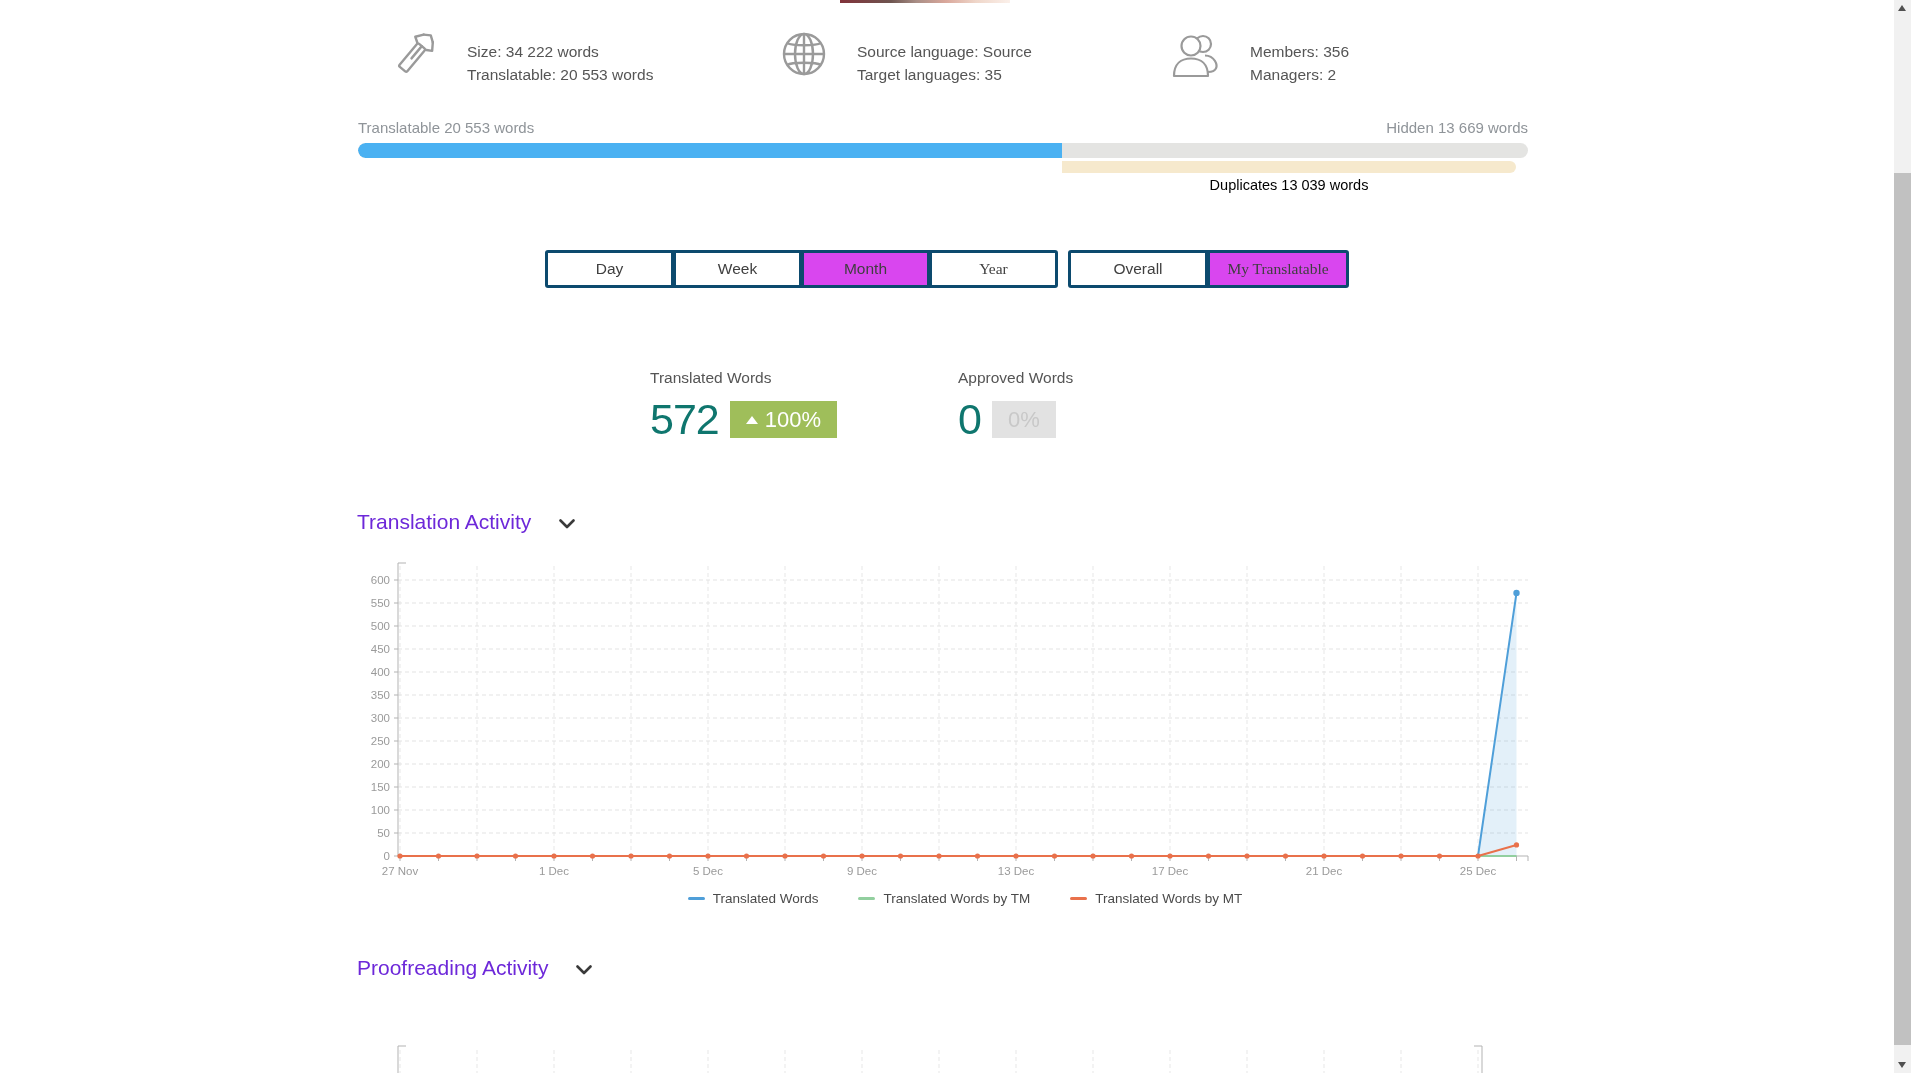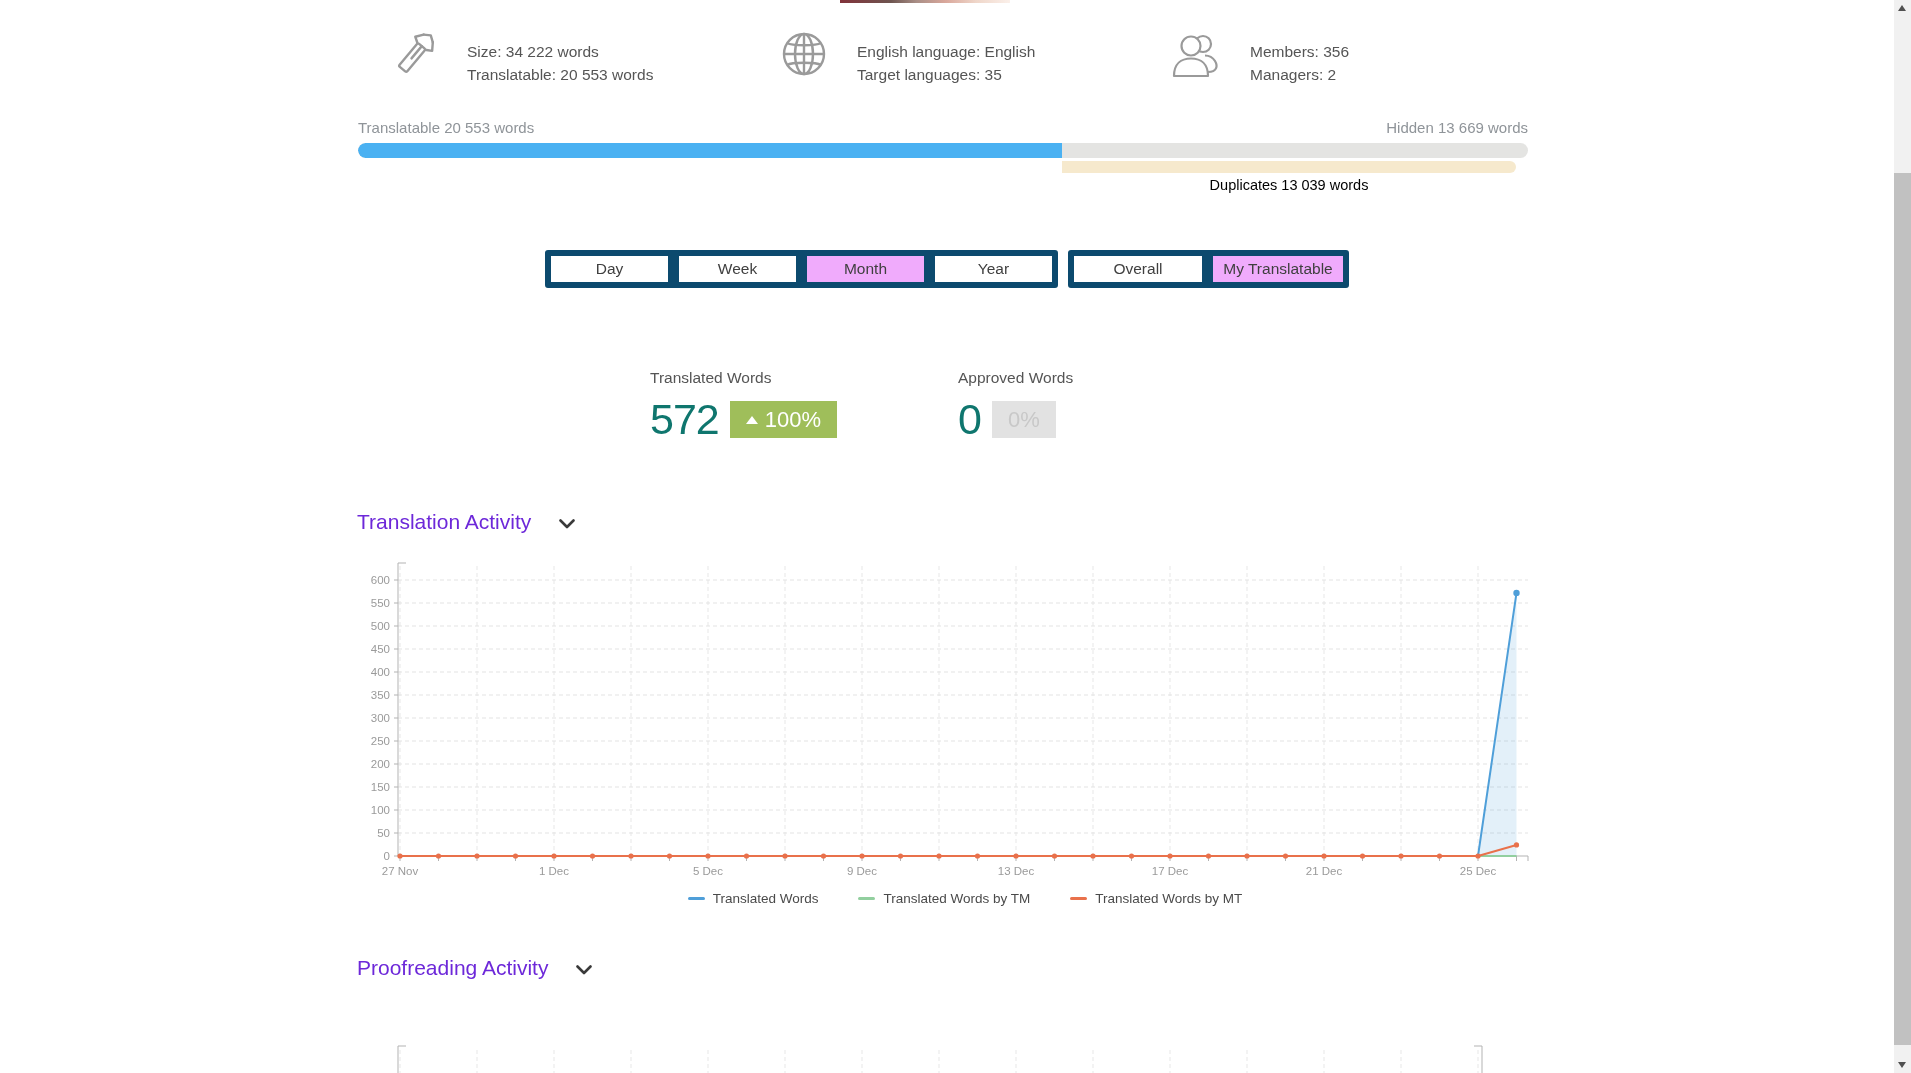--- a/index.html
+++ b/index.html
@@ -21,25 +21,25 @@
   .bar-main { position:absolute; left:358px; top:143px; width:1170px; height:15px;
     background:#e4e4e2; border-radius:8px; overflow:hidden; }
   .bar-main .fill { height:100%; background:#4ab1f2; border-radius:8px 0 0 8px; }
   .bar-dup { position:absolute; left:1062px; top:161px; width:454px; height:12px;
     background:#f6e9cd; border-radius:0 6px 6px 0; }
   .dup-label { position:absolute; left:1062px; top:177px; width:454px;
     text-align:center; font-size:14.5px; color:#000000; }
 
   
   .btn-group { position:absolute; top:250px; display:flex; }
-  .btn { height:38px; background:#fff; border:6px solid #0c4a6e; color:#3f3f3f;
+  .btn { height:38px; background:#fff; border:3px solid #0c4a6e; color:#3f3f3f;
     font-size:15.5px; font-family:inherit; margin-left:-1px; cursor:pointer; }
   .btn:first-child { margin-left:0; border-radius:3px 0 0 3px; }
-  .btn:last-child { border-radius:0 3px 3px 0; }
-  .btn.active { background:#f0abfc; }
+  .btn:last-child { border-radius:0 3px 3px 0;font-family:Liberation Serif, serif; }
+  .btn.active { background:#d946ef; }
   .g1 .btn { width:129px; }
   .g2 .btn { width:140px; }
   .g2 .btn.wide { width:142px; }
 
   
   .kpi { position:absolute; }
   .kpi .kpi-label { font-size:15.5px; color:#555; }
   .kpi .row { display:flex; align-items:center; gap:11px; margin-top:8px; }
   .kpi .num { font-size:43px; color:#0f766e; letter-spacing:-1px; }
   .badge { display:flex; align-items:center; gap:7px; padding:3px 16px; height:37px;
@@ -104,21 +104,21 @@
         <ellipse cx="24" cy="24" rx="9" ry="20"></ellipse>
         <line x1="24" y1="4" x2="24" y2="44"></line>
         <line x1="4" y1="24" x2="44" y2="24"></line>
         <path d="M7 13 C12 16, 36 16, 41 13"></path>
         <path d="M7 35 C12 32, 36 32, 41 35"></path>
       </svg>
     </span>
   </div>
   <div class="stat" style="left:857px; top:40px;">
     <div class="txt">
-      <div>English language: English</div>
+      <div>Source language: Source</div>
       <div>Target languages: 35</div>
     </div>
   </div>
 
   <div class="stat" style="left:1170px; top:32px;">
     <span class="icon-box">
       <svg width="54" height="46" viewBox="0 0 54 46" fill="#fff" stroke="#9a9a9a" stroke-width="2.2" stroke-linejoin="round">
         <circle cx="33" cy="12" r="8"></circle>
         <path d="M38 40 C47 40 48 34 45 29 C42.5 25 38 23.5 35 23.5"></path>
         <circle cx="21" cy="14" r="9.5"></circle>

